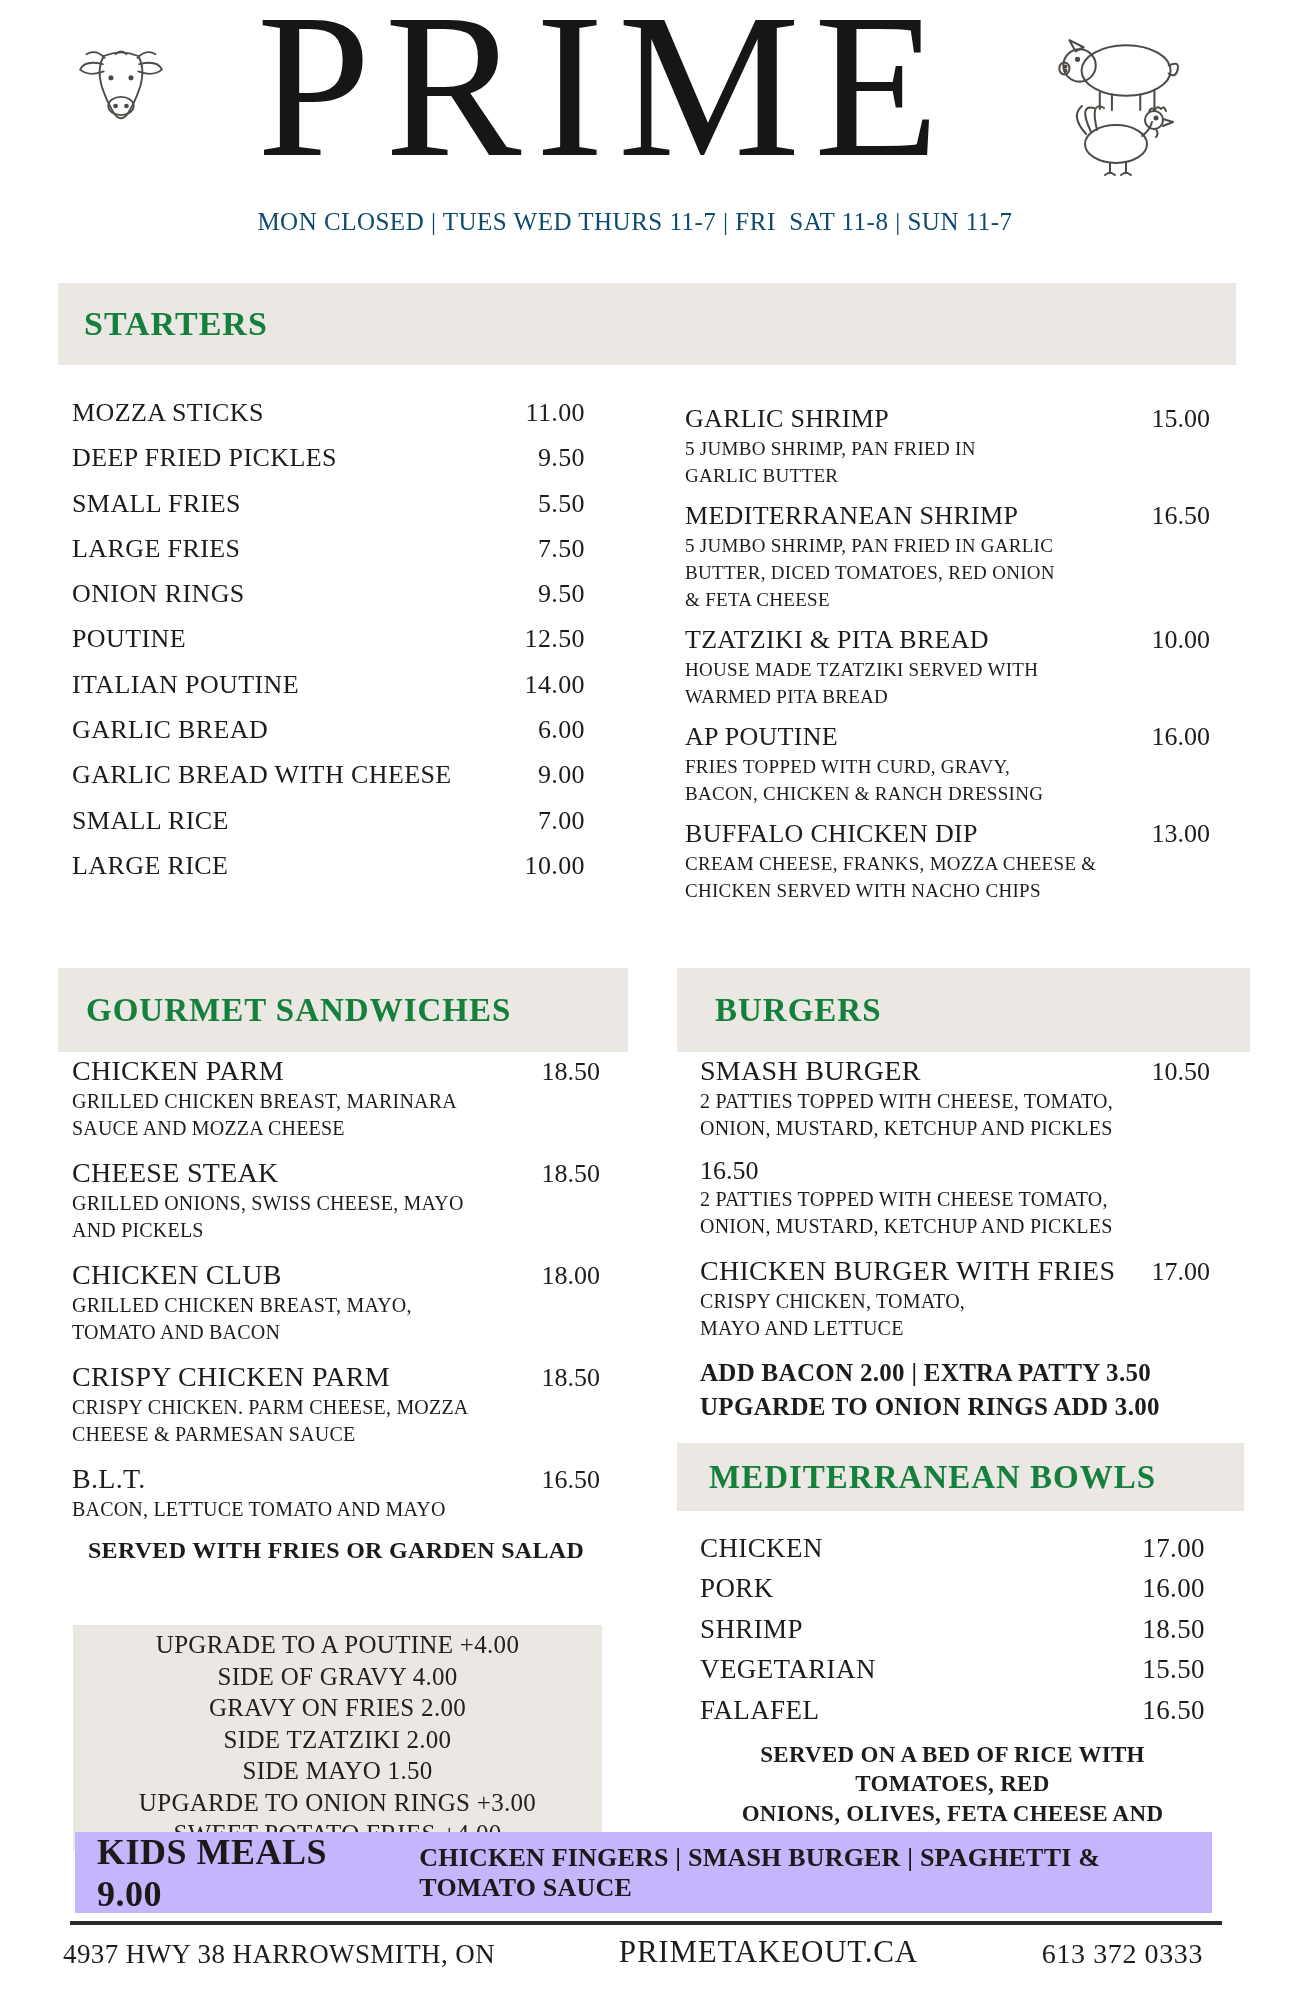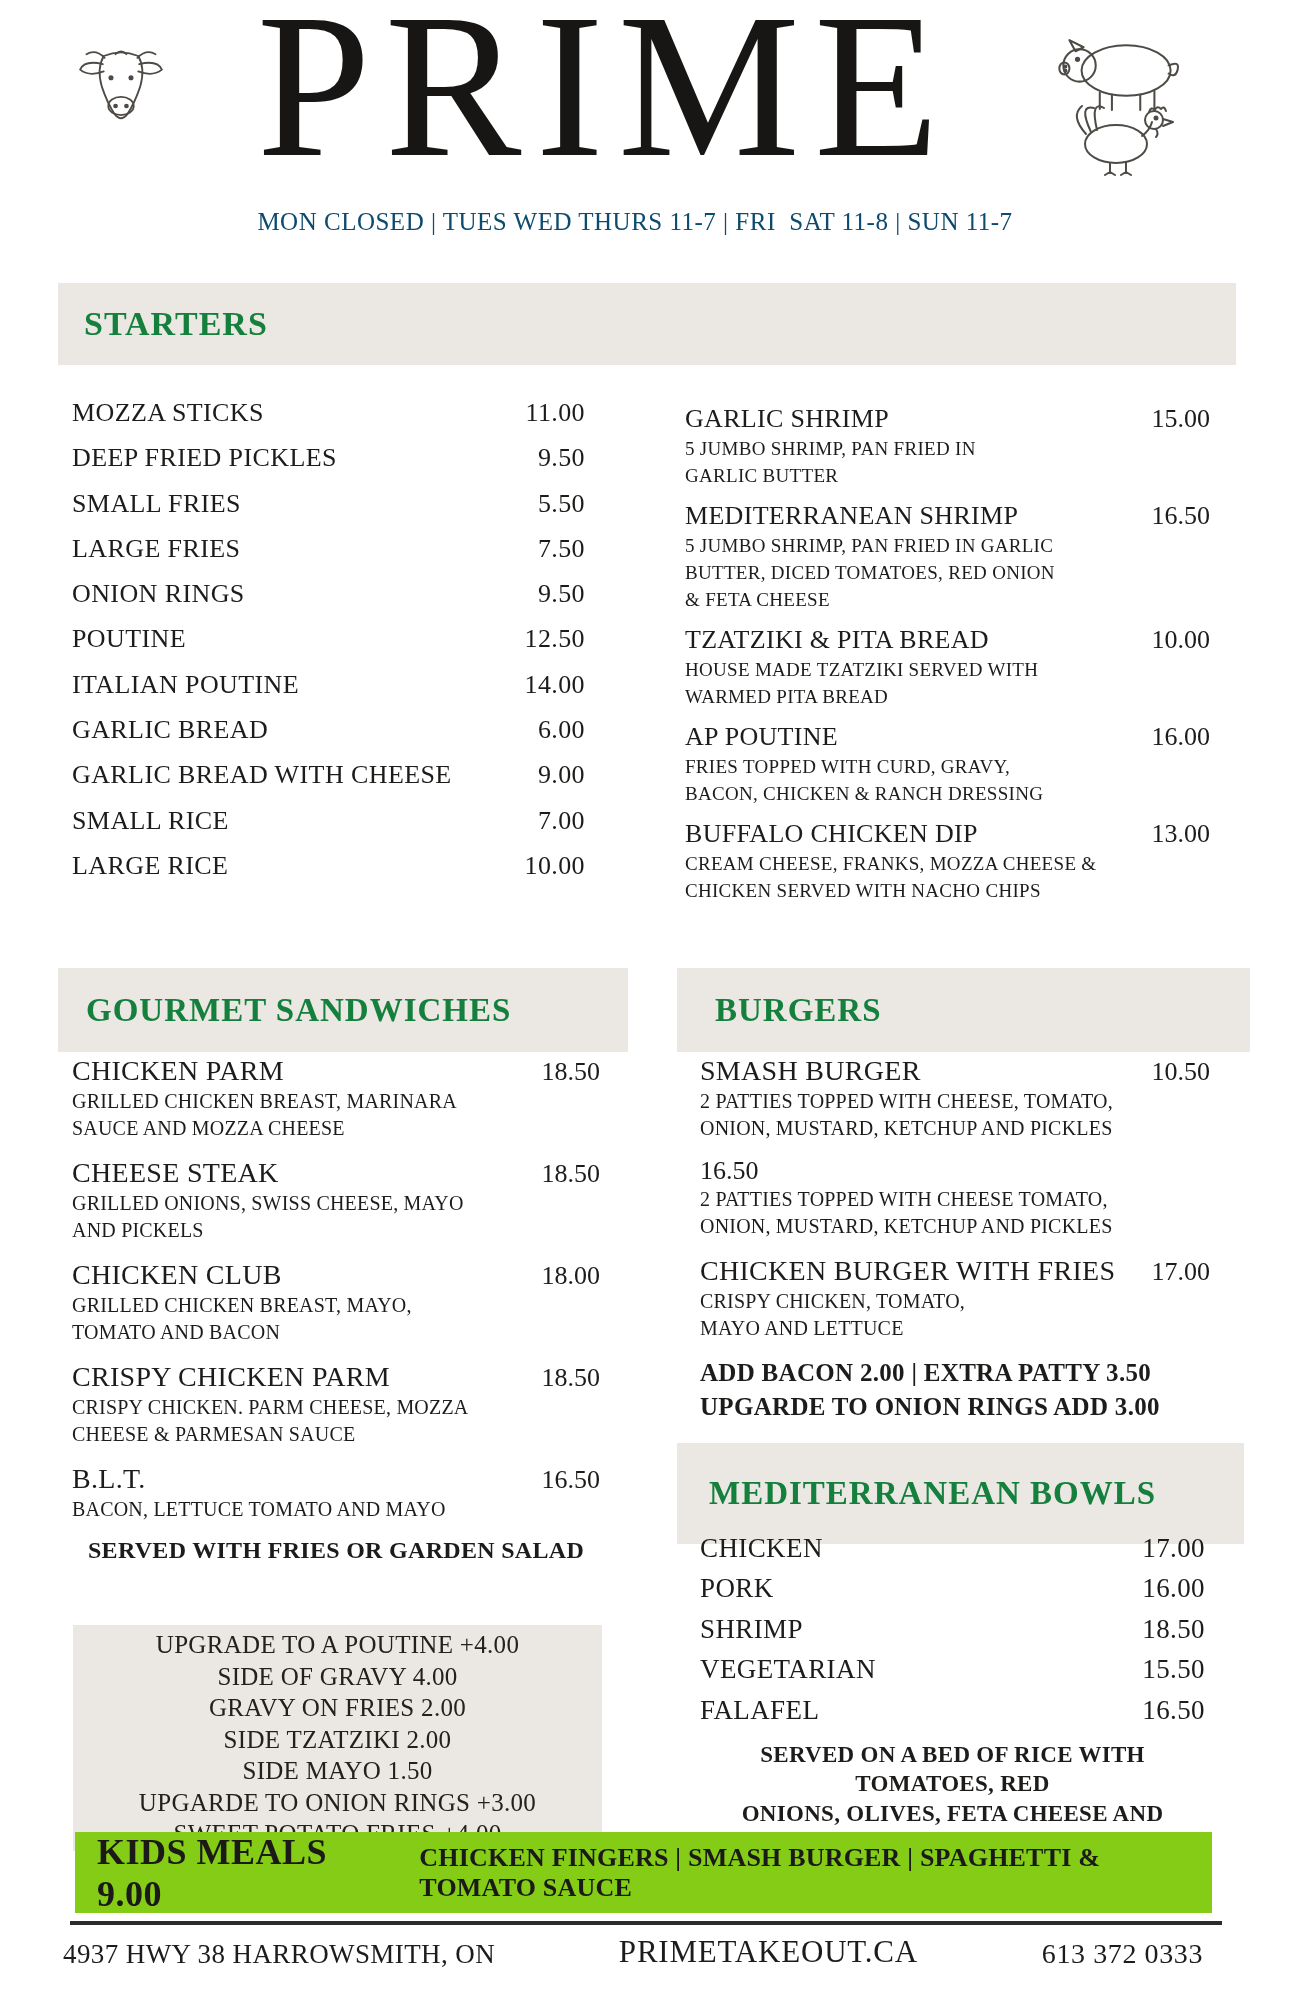--- a/index.html
+++ b/index.html
@@ -27,21 +27,21 @@
   .icon{stroke:#4e4a45;fill:none;stroke-width:2;stroke-linecap:round;stroke-linejoin:round;}
 
   
   .banner{
     background:#ebe7e2;display:flex;align-items:center;
     font-weight:bold;letter-spacing:1px;color:#15803d;
   }
   .banner-starters{left:58px;top:283px;width:1152px;height:82px;font-size:34px;padding-left:26px;}
   .banner-gourmet {left:58px;top:968px;width:542px;height:84px;font-size:33px;padding-left:28px;}
   .banner-burgers {left:677px;top:968px;width:535px;height:84px;font-size:33px;padding-left:38px;}
-  .banner-bowls   {left:677px;top:1443px;width:535px;height:101px;font-size:33px;padding-left:32px;}
+  .banner-bowls   {left:677px;top:1443px;width:535px;height:68px;font-size:33px;padding-left:32px;}
 
   
   .mrow{display:flex;justify-content:space-between;align-items:baseline;}
   .mname,.mprice{font-size:26px;letter-spacing:.4px;}
   .list-starters-left{left:72px;top:398px;width:513px;}
   .list-starters-left .mrow{height:45.3px;align-items:flex-start;}
 
   .list-starters-right{left:685px;top:404px;width:525px;}
   .list-starters-right .ditem{margin-bottom:12px;}
   .list-starters-right .dname{font-size:26px;line-height:30px;letter-spacing:.3px;}
@@ -65,21 +65,21 @@
 
   
   .extras-box{
     left:73px;top:1605px;width:529px;height:226px;background:#ebe7e2;
     font-weight:normal;font-size:25px;line-height:31.5px;text-align:center;
     padding-top:4px;box-sizing:border-box;letter-spacing:.3px;color:#23211d;margin-top:20px;
   }
 
   
   .kids-banner{
-    left:75px;top:1832px;width:1137px;height:81px;background:#84cc16;
+    left:75px;top:1832px;width:1137px;height:81px;background:#c4b5fd;
     display:flex;align-items:center;padding-left:22px;box-sizing:border-box;
   }
   .kids-title{font-size:36px;font-weight:bold;letter-spacing:.5px;color:#1b1a18;}
   .kids-items{font-size:26px;font-weight:bold;margin-left:54px;letter-spacing:.2px;color:#1b1a18;}
 
   
   .rule{left:70px;top:1921px;width:1152px;height:4px;background:#2b2b2b;}
   .footer{
     left:63px;top:1934px;width:1140px;
     display:flex;justify-content:space-between;align-items:flex-end;

